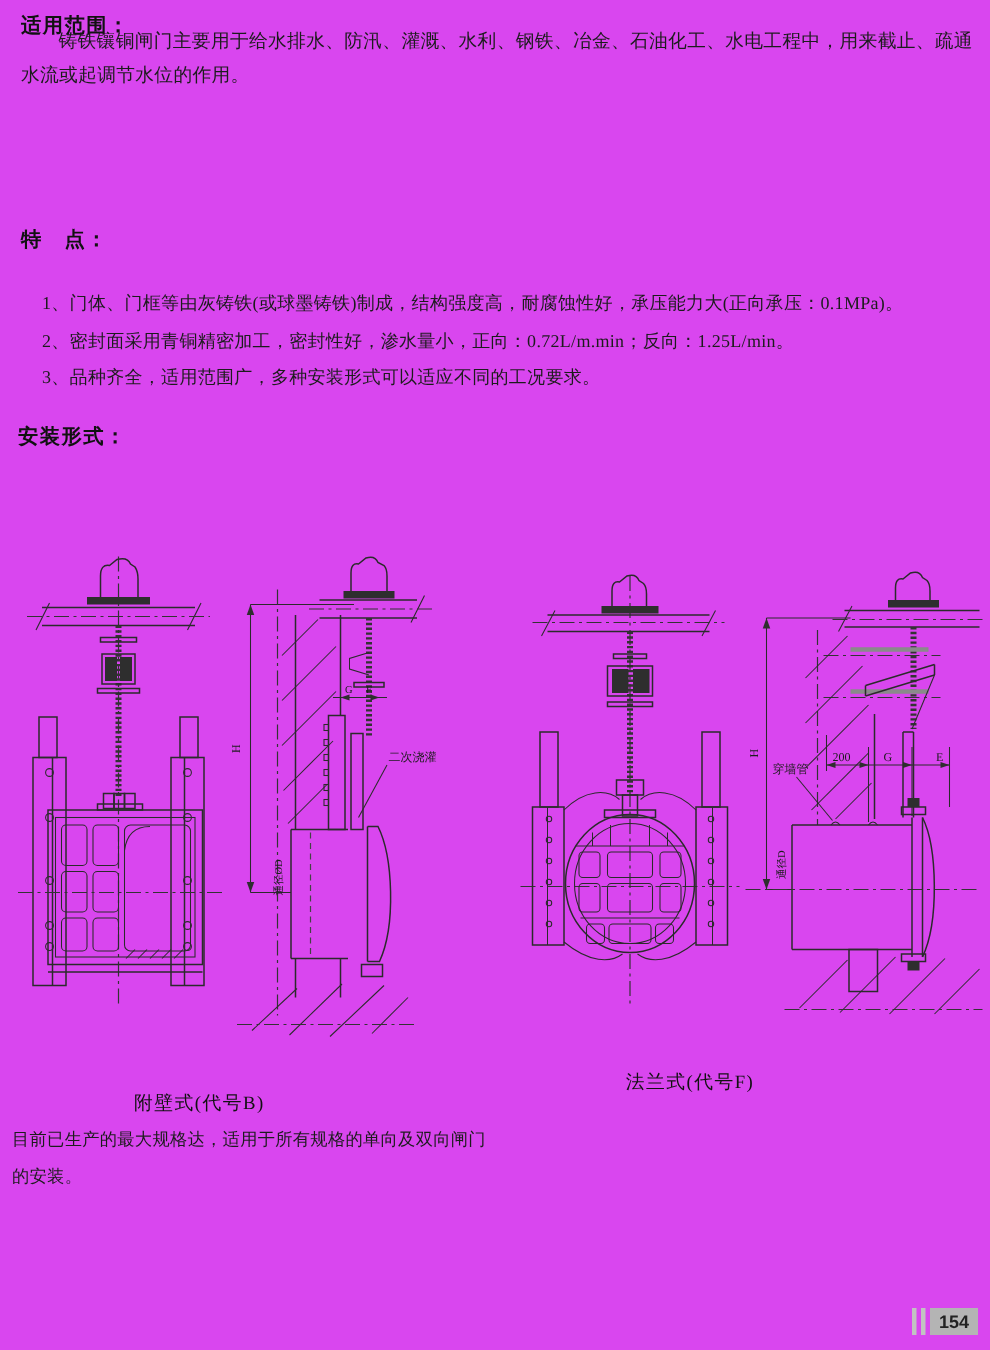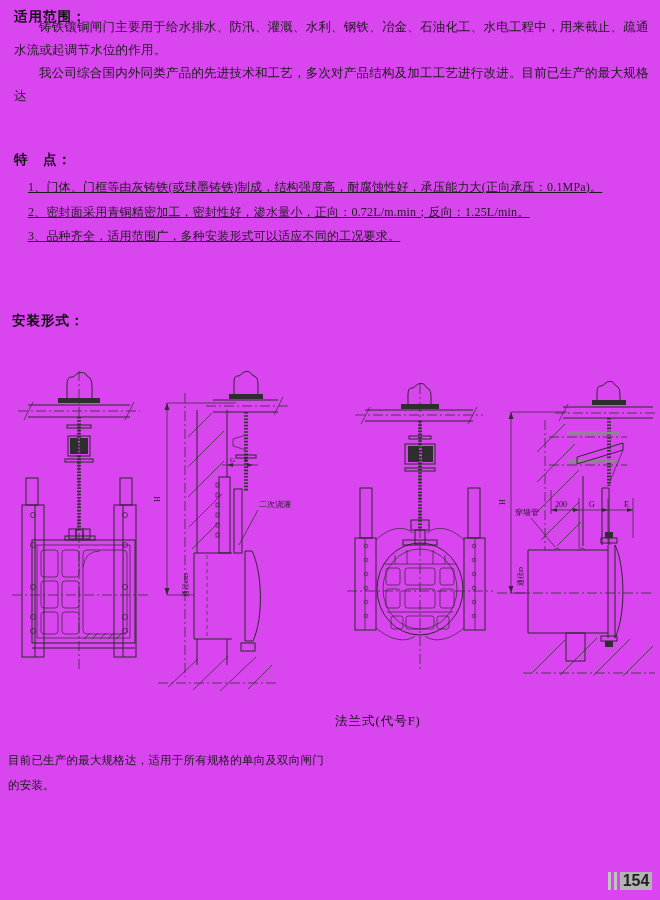--- a/index.html
+++ b/index.html
@@ -9,60 +9,59 @@
     font-family:"Liberation Serif","DejaVu Serif",serif;
     color:#1c1c1c;
   }
   .abs{position:absolute;}
   .heading{
     font-family:"Liberation Sans","DejaVu Sans",sans-serif;
     font-weight:bold;font-size:13.5px;letter-spacing:1px;color:#111;
   }
   .para{font-size:12.5px;line-height:23px;letter-spacing:0.2px;text-indent:2em;margin:0;}
   .feat-item{font-size:12px;line-height:24.5px;letter-spacing:0.2px;white-space:nowrap;}
-  .caption{font-size:12.5px;letter-spacing:1px;text-align:left;color:#111;}
+  .caption{font-size:12.5px;letter-spacing:1px;text-align:center;color:#111;}
   .note{font-size:11.5px;line-height:25px;letter-spacing:0.2px;}
   .note-right{font-size:11px;line-height:26px;}
   .pagenum-wrap{display:flex;align-items:stretch;gap:3px;height:18px;}
   .pagenum-bar{width:3px;background:#c2c2c2;}
   .pagenum-box{
     width:32px;background:#b4b4b4;color:#222;text-align:center;
     font-family:"Liberation Sans","DejaVu Sans",sans-serif;
-    font-size:16px;font-weight:bold;line-height:18px;
+    font-size:12px;font-weight:bold;line-height:18px;
   }
   svg .s{stroke:#2b2b2b;stroke-width:1;fill:none;}
   svg .sw{stroke:#2b2b2b;stroke-width:0.7;fill:none;}
   svg .cl{stroke:#333;stroke-width:0.8;fill:none;stroke-dasharray:10 3 2 3;}
   svg .dash{stroke:#444;stroke-width:0.8;fill:none;stroke-dasharray:4 3;}
   svg .stem{stroke:#333;stroke-width:4;fill:none;stroke-dasharray:1.6 1.6;}
   svg .filld{fill:#2e2e2e;stroke:none;}
   svg .grey{stroke:#8a8a8a;stroke-width:3;fill:none;}
   svg text{font-family:"Liberation Serif","DejaVu Serif",serif;fill:#1c1c1c;}
   svg .lbl{font-size:8px;}
   svg .lbl-sm{font-size:7px;}
 </style>
 </head>
 <body>
 
 <div class="page">
 
   <div class="abs heading" style="left:14px;top:8px;">适用范围：</div>
   <div class="abs" style="left:14px;top:16px;width:640px;">
     <p class="para">铸铁镶铜闸门主要用于给水排水、防汛、灌溉、水利、钢铁、冶金、石油化工、水电工程中，用来截止、疏通水流或起调节水位的作用。</p>
-    <p class="para">我公司综合国内外同类产品的先进技术和工艺，多次对产品结构及加工工艺进行改进。目前已生产的最大规格达</p>
   </div>
 
   <div class="abs heading" style="left:14px;top:151px;">特　点：</div>
-  <div class="abs" style="left:28px;top:175px;width:626px;text-decoration:underline;">
+  <div class="abs" style="left:28px;top:190px;width:626px;">
     <div class="feat-item">1、门体、门框等由灰铸铁(或球墨铸铁)制成，结构强度高，耐腐蚀性好，承压能力大(正向承压：0.1MPa)。</div>
     <div class="feat-item">2、密封面采用青铜精密加工，密封性好，渗水量小，正向：0.72L/m.min；反向：1.25L/min。</div>
     <div class="feat-item">3、品种齐全，适用范围广，多种安装形式可以适应不同的工况要求。</div>
   </div>
 
-  <div class="abs heading" style="left:12px;top:312px;">安装形式：</div>
+  <div class="abs heading" style="left:12px;top:282px;">安装形式：</div>
 
   <svg class="abs" style="left:8px;top:365px;" width="315" height="340" viewBox="0 0 315 340">
 
     <g>
       <line class="cl" x1="71" y1="6" x2="71" y2="306"></line>
 
       <line class="s" x1="20" y1="40" x2="122" y2="40"></line>
       <line class="s" x1="20" y1="52" x2="122" y2="52"></line>
       <line class="sw" x1="16" y1="55" x2="25" y2="37"></line>
       <line class="sw" x1="117" y1="55" x2="126" y2="37"></line>
@@ -354,20 +353,21 @@
       <g class="sw">
         <line x1="198" y1="292" x2="230" y2="260"></line>
         <line x1="225" y1="295" x2="262" y2="258"></line>
         <line x1="258" y1="296" x2="295" y2="259"></line>
         <line x1="288" y1="296" x2="318" y2="266"></line>
       </g>
       <line class="cl" x1="188" y1="293" x2="320" y2="293"></line>
     </g>
   </svg>
 
+  <div class="abs caption" style="left:8px;top:727px;width:250px;">附壁式(代号B)</div>
   <div class="abs note" style="left:8px;top:748px;width:318px;">目前已生产的最大规格达，适用于所有规格的单向及双向闸门的安装。</div>
 
   <div class="abs caption" style="left:335px;top:713px;width:250px;">法兰式(代号F)</div>
 
   <div class="abs pagenum-wrap" style="left:608px;top:872px;">
     <div class="pagenum-bar"></div>
     <div class="pagenum-bar"></div>
     <div class="pagenum-box">154</div>
   </div>
 

